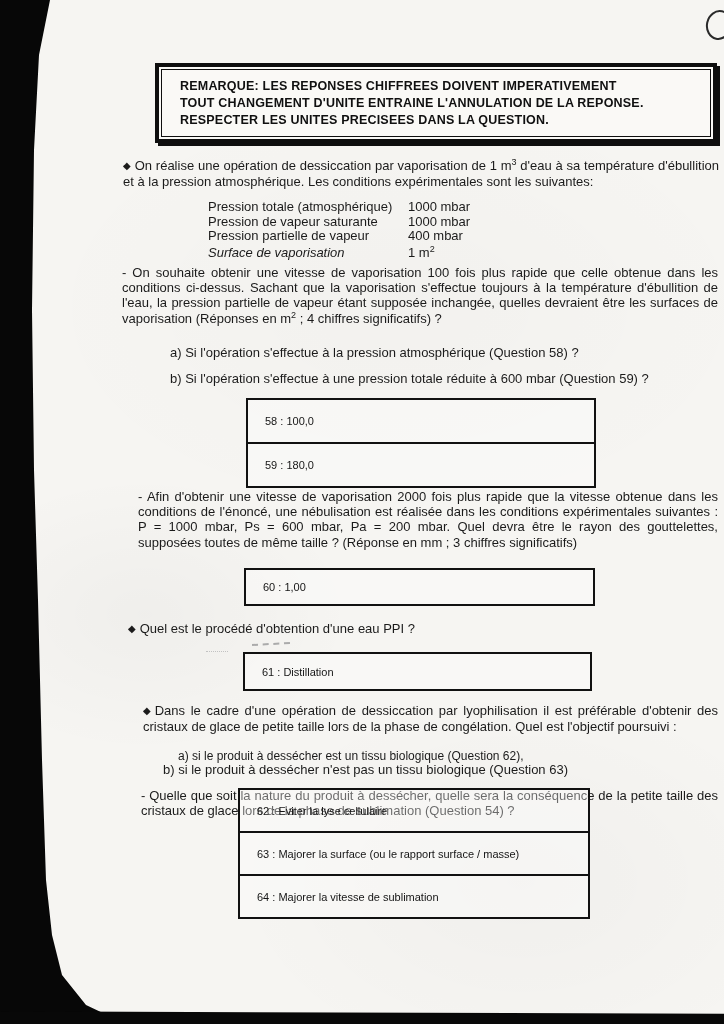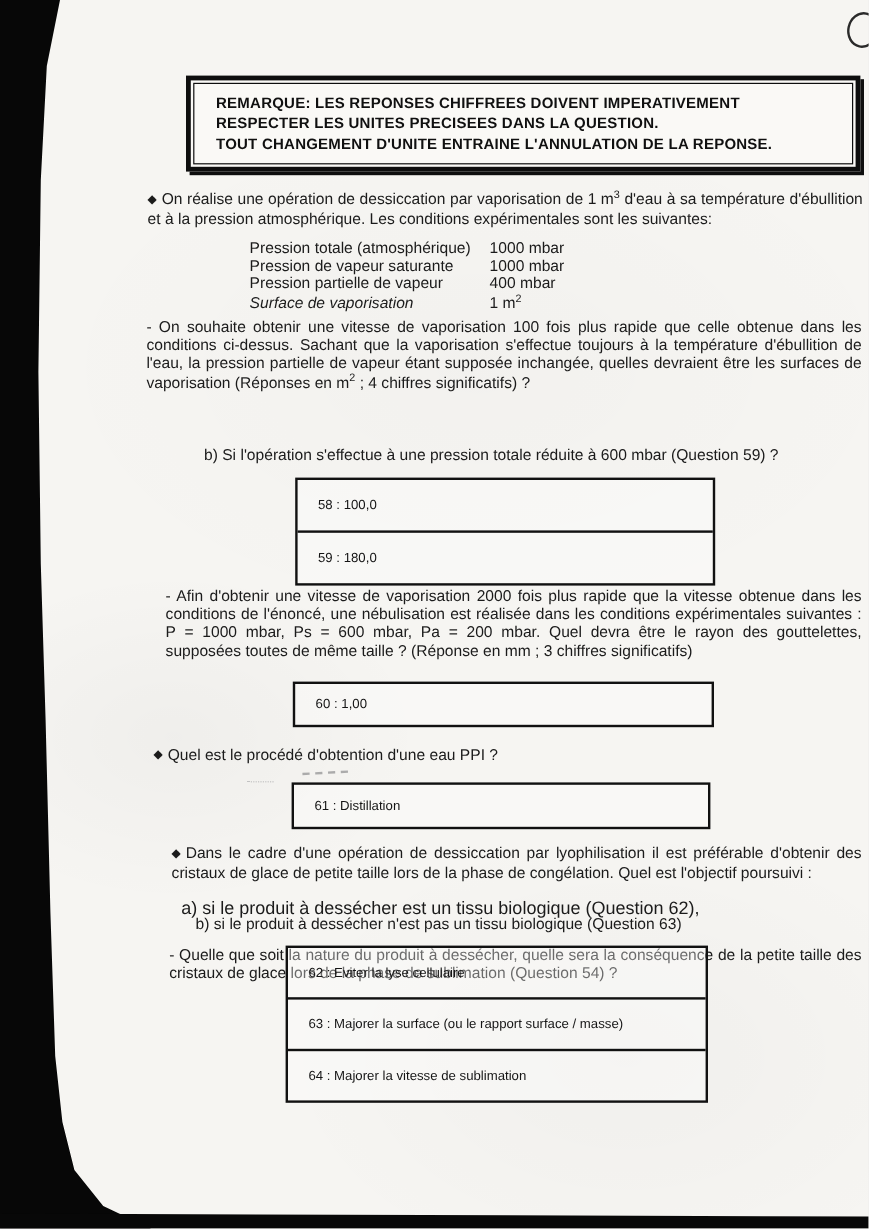--- a/index.html
+++ b/index.html
@@ -39,21 +39,21 @@
   .cond-row.last{margin-top:2px;}
   .cond-label{width:200px;white-space:nowrap;}
   .cond-label.italic{font-style:italic;}
   .cond-value{white-space:nowrap;}
   .p2{position:absolute;left:122px;top:265px;width:596px;}
   .suba{position:absolute;left:170px;top:345px;font-size:13px;}
   .subb{position:absolute;left:170px;top:371px;font-size:13px;}
   .p3{position:absolute;left:138px;top:489px;width:580px;}
   .ppi{position:absolute;left:128px;top:621px;font-size:13px;}
   .lyo{position:absolute;left:143px;top:703px;width:575px;line-height:15px;}
-  .lyoa{position:absolute;left:151px;top:749px;font-size:15px;}
+  .lyoa{position:absolute;left:178px;top:749px;font-size:12px;}
   .lyob{position:absolute;left:163px;top:762px;font-size:13px;}
   .followup{position:absolute;left:141px;top:788px;width:577px;line-height:15px;}
 
   
   .ansbox{box-sizing:border-box;border:2px solid #111;background:rgba(255,255,255,0.35);}
   .ans-row{height:42px;display:flex;align-items:center;padding-left:17px;font-size:11px;color:#151515;}
   .ans-row.divided{border-bottom:2px solid #111;}
   .box5859{position:absolute;left:246px;top:398px;width:350px;}
   .box60{position:absolute;left:244px;top:568px;width:351px;}
   .box60 .ans-row{height:34px;}
@@ -69,22 +69,22 @@
 
   <div class="scan-left"></div>
   <div class="scan-bottom"></div>
   <div class="corner-glyph"></div>
   <div class="pencil-dash"></div>
   <div class="pencil-dot"></div>
 
   <div class="remark">
     <div class="remark-inner">
       <div class="remark-line">REMARQUE: LES REPONSES CHIFFREES DOIVENT IMPERATIVEMENT</div>
+      <div class="remark-line">TOUT CHANGEMENT D'UNITE ENTRAINE L'ANNULATION DE LA REPONSE.</div>
       <div class="remark-line">RESPECTER LES UNITES PRECISEES DANS LA QUESTION.</div>
-      <div class="remark-line">TOUT CHANGEMENT D'UNITE ENTRAINE L'ANNULATION DE LA REPONSE.</div>
     </div>
   </div>
 
   <div class="p1 txt"><span class="bullet">◆</span><span>On réalise une opération de dessiccation par vaporisation de 1 m</span><sup>3</sup><span> d'eau à sa température d'ébullition et à la pression atmosphérique. Les conditions expérimentales sont les suivantes:</span></div>
 
   <div class="cond">
     <div class="cond-row">
       <span class="cond-label">Pression totale (atmosphérique)</span>
       <span class="cond-value">1000 mbar</span>
     </div>
@@ -97,20 +97,21 @@
       <span class="cond-value">400 mbar</span>
     </div>
     <div class="cond-row last">
       <span class="cond-label italic">Surface de vaporisation</span>
       <span class="cond-value"><span>1 m</span><sup>2</sup></span>
     </div>
   </div>
 
   <div class="p2 txt"><span>- On souhaite obtenir une vitesse de vaporisation 100 fois plus rapide que celle obtenue dans les conditions ci-dessus. Sachant que la vaporisation s'effectue toujours à la température d'ébullition de l'eau, la pression partielle de vapeur étant supposée inchangée, quelles devraient être les surfaces de vaporisation (Réponses en m</span><sup>2</sup><span> ; 4 chiffres significatifs) ?</span></div>
 
+  <div class="suba nowrap">a) Si l'opération s'effectue à la pression atmosphérique (Question 58) ?</div>
   <div class="subb nowrap">b) Si l'opération s'effectue à une pression totale réduite à 600 mbar (Question 59) ?</div>
 
   <div class="ansbox box5859">
     <div class="ans-row divided">58 : 100,0</div>
     <div class="ans-row">59 : 180,0</div>
   </div>
 
   <div class="p3 txt">- Afin d'obtenir une vitesse de vaporisation 2000 fois plus rapide que la vitesse obtenue dans les conditions de l'énoncé, une nébulisation est réalisée dans les conditions expérimentales suivantes : P = 1000 mbar, Ps = 600 mbar, Pa = 200 mbar. Quel devra être le rayon des gouttelettes, supposées toutes de même taille ? (Réponse en mm ; 3 chiffres significatifs)</div>
 
   <div class="ansbox box60">

